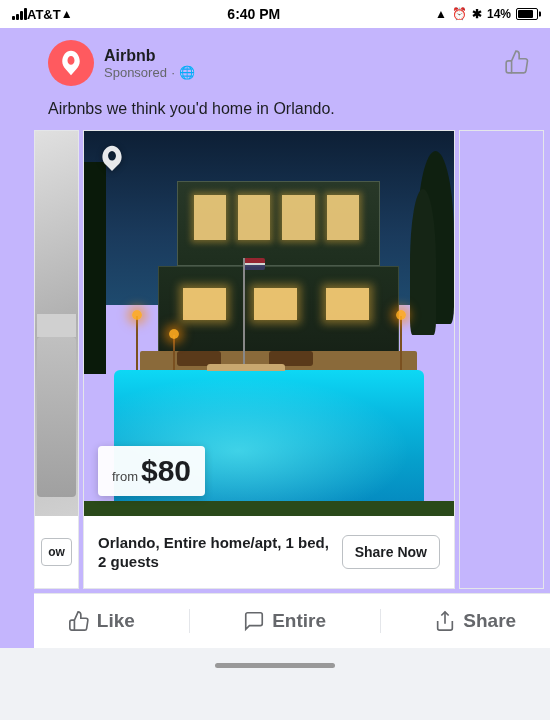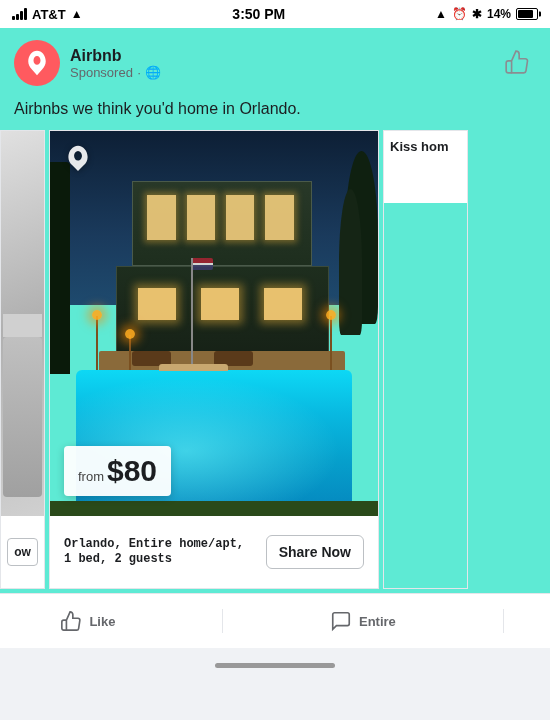--- a/index.html
+++ b/index.html
@@ -19,21 +19,20 @@
       display: flex;
       align-items: center;
       justify-content: space-between;
       padding: 0 12px;
       font-size: 13px;
       font-weight: 600;
     }
     .status-left {
       display: flex;
       align-items: center;
-      gap: 5px;
     }
     .status-center {
       font-weight: 700;
       font-size: 14px;
     }
     .status-right {
       display: flex;
       align-items: center;
       gap: 5px;
       font-size: 12px;
@@ -80,22 +79,23 @@
     }
     .battery-fill {
       background: #000;
       height: 100%;
       width: 82%;
       border-radius: 1px;
     }
 
     
     .post-card {
-      background: #5eead4;
+      background: #c4b5fd;
       margin-top: 0;
+      padding-left: 34px;
     }
 
     
     .post-header {
       display: flex;
       align-items: center;
       justify-content: space-between;
       padding: 12px 14px 8px;
     }
     .post-header-left {
@@ -200,21 +200,21 @@
       font-size: 12px;
       font-weight: 600;
       color: #1c1e21;
       cursor: pointer;
       width: 100%;
       text-align: center;
     }
 
     
     .card-main {
-      width: 330px;
+      width: 372px;
       flex-shrink: 0;
       border: 1px solid #e4e6ea;
       margin: 0 4px;
       overflow: hidden;
       position: relative;
     }
     .card-main-img {
       position: relative;
       height: 385px;
       overflow: hidden;
@@ -268,27 +268,26 @@
     
     .card-body-main {
       padding: 12px 14px;
       display: flex;
       align-items: center;
       justify-content: space-between;
       background: #fff;
       height: 72px;
     }
     .card-description {
-      font-size: 12px;
+      font-size: 15px;
       font-weight: 700;
       color: #1c1e21;
       line-height: 1.3;
       flex: 1;
       padding-right: 10px;
-      font-family: Liberation Mono, monospace;
     }
     .book-now-btn {
       background: #fff;
       border: 1.5px solid #bcc0c4;
       border-radius: 6px;
       padding: 8px 12px;
       font-size: 14px;
       font-weight: 600;
       color: #1c1e21;
       cursor: pointer;
@@ -407,21 +406,21 @@
       padding: 10px 0;
       margin-top: 4px;
     }
     .action-btn {
       display: flex;
       align-items: center;
       gap: 7px;
       background: none;
       border: none;
       cursor: pointer;
-      font-size: 13px;
+      font-size: 19px;
       font-weight: 600;
       color: #65676b;
       padding: 6px 14px;
       border-radius: 4px;
     }
     .action-btn svg {
       width: 22px;
       height: 22px;
       fill: none;
       stroke: #65676b;
@@ -455,21 +454,21 @@
   <div class="status-left">
     <div class="signal-bars">
       <span style="height:4px"></span>
       <span style="height:6px"></span>
       <span style="height:9px"></span>
       <span style="height:12px"></span>
     </div>
     <span>AT&amp;T</span>
     <span class="wifi-icon">▲</span>
   </div>
-  <div class="status-center">3:50 PM</div>
+  <div class="status-center">6:40 PM</div>
   <div class="status-right">
     <span>▲</span>
     <span>⏰</span>
     <span>✱</span>
     <span>14%</span>
     <div class="battery-container">
       <div class="battery">
         <div class="battery-fill"></div>
       </div>
     </div>
@@ -587,23 +586,20 @@
           </div>
         </div>
 
         <div class="card-body-main">
           <div class="card-description">Orlando, Entire home/apt, 1 bed, 2 guests</div>
           <button class="book-now-btn">Share Now</button>
         </div>
       </div>
 
       <div class="card-partial-right">
-        <div class="card-body-right">
-          <div class="desc-partial">Kiss hom</div>
-        </div>
       </div>
 
     </div>
   </div>
 
   <div class="action-bar">
     <button class="action-btn">
       <svg viewBox="0 0 24 24">
         <path d="M14 9V5a3 3 0 0 0-3-3l-4 9v11h11.28a2 2 0 0 0 2-1.7l1.38-9a2 2 0 0 0-2-2.3H14z" stroke="#65676b" stroke-width="1.8" fill="none"></path>
         <path d="M7 22H4a2 2 0 0 1-2-2v-7a2 2 0 0 1 2-2h3" stroke="#65676b" stroke-width="1.8" fill="none"></path>
@@ -611,19 +607,27 @@
       <span>Like</span>
     </button>
     <div class="action-divider"></div>
     <button class="action-btn">
       <svg viewBox="0 0 24 24">
         <path d="M21 15a2 2 0 0 1-2 2H7l-4 4V5a2 2 0 0 1 2-2h14a2 2 0 0 1 2 2z" stroke="#65676b" stroke-width="1.8" fill="none"></path>
       </svg>
       <span>Entire</span>
     </button>
     <div class="action-divider"></div>
+    <button class="action-btn">
+      <svg viewBox="0 0 24 24">
+        <path d="M4 12v8a2 2 0 0 0 2 2h12a2 2 0 0 0 2-2v-8" stroke="#65676b" stroke-width="1.8" fill="none"></path>
+        <polyline points="16 6 12 2 8 6" stroke="#65676b" stroke-width="1.8" fill="none"></polyline>
+        <line x1="12" y1="2" x2="12" y2="15" stroke="#65676b" stroke-width="1.8"></line>
+      </svg>
+      <span>Share</span>
+    </button>
   </div>
 
 </div>
 
 <div class="bottom-area">
   <div class="home-indicator"></div>
 </div>
 
 </body></html>

